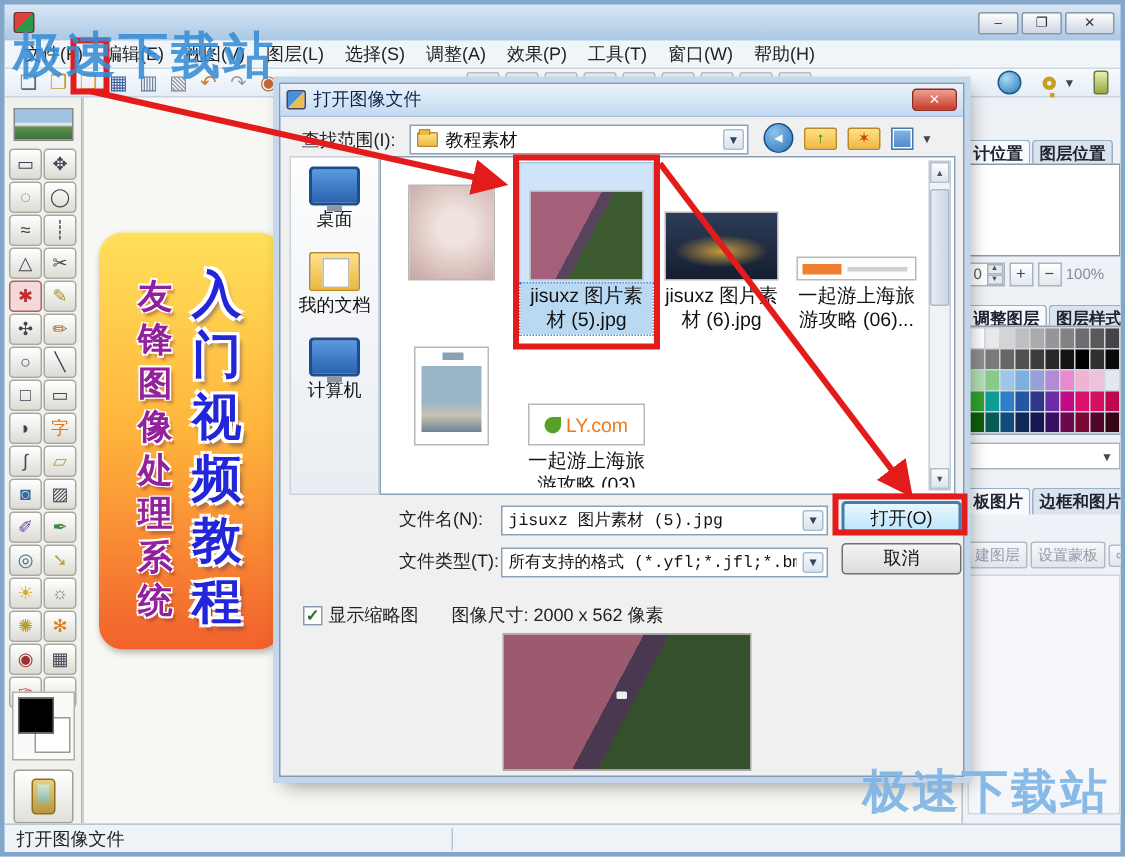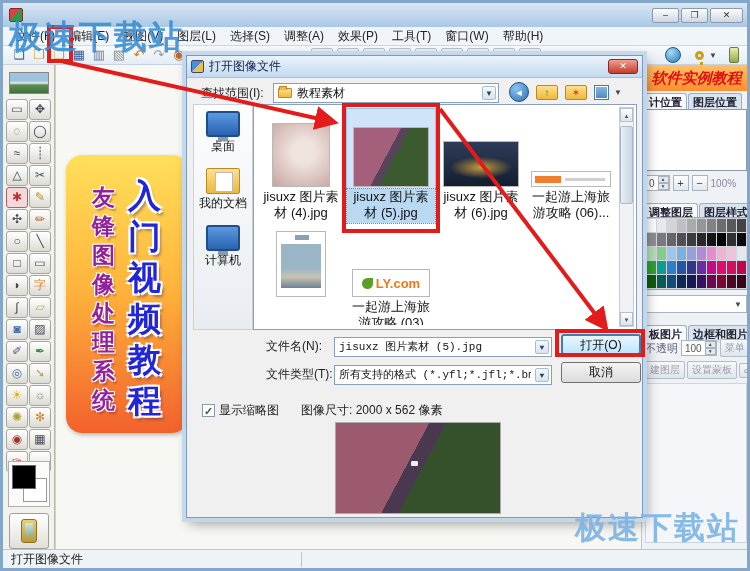--- a/index.html
+++ b/index.html
@@ -170,21 +170,21 @@
   .thumb.night { width:76px; height:46px;
     background:radial-gradient(ellipse 60% 35% at 50% 58%,#c89a3a,rgba(40,50,70,0) 70%),linear-gradient(#2e3c58,#141e30); }
   .thumb.guide { width:80px; height:16px; background:#fdfdfd; position:relative; }
   .thumb.guide::before { content:""; position:absolute; left:3px; top:4px; width:26px; height:7px; background:#f08030; }
   .thumb.guide::after { content:""; position:absolute; left:33px; top:6px; width:40px; height:3px; background:#cfcfcf; }
   .thumb.shanghai { width:50px; height:66px; background:#fff; position:relative; }
   .thumb.shanghai::before { content:""; position:absolute; left:4px; top:12px; width:40px; height:44px;
     background:linear-gradient(#9ab6c6 55%,#c8c2b2 75%,#6d8294); }
   .thumb.shanghai::after { content:""; position:absolute; left:18px; top:3px; width:14px; height:5px; background:#8aa0b4; }
   .thumb.lycom { width:78px; height:28px; background:#fff; display:flex; align-items:center; justify-content:center; }
-  .thumb-text { font-size:13px; font-weight:bold; color:#f07818; position:relative; padding-left:14px; }
+  .thumb-text { font-size:13px; font-weight:normal; color:#f07818; position:relative; padding-left:14px; }
   .thumb-text::before { content:""; position:absolute; left:0; top:2px; width:11px; height:11px; border-radius:50% 0 50% 50%; background:#58a028; }
 
   .sb { position:absolute; right:2px; top:2px; width:15px; height:220px; background:#f0f2f5; border:1px solid #c4ccd6; }
   .sb-arrow { width:13px; height:14px; font-size:6px; line-height:14px; text-align:center; color:#456;
     background:linear-gradient(#fdfdfd,#dde4ea); border:1px solid #b4c0cc; }
   .sb-arrow.down { position:absolute; bottom:0; }
   .sb-thumb { position:absolute; top:18px; left:0; width:13px; height:78px;
     background:linear-gradient(90deg,#e8eef4,#c8d6e2); border:1px solid #a8bac8; border-radius:2px; }
 
   .fn-row { position:absolute; left:0; display:flex; align-items:center; }
@@ -328,21 +328,20 @@
         <span class="vchar-r">门</span>
         <span class="vchar-r">视</span>
         <span class="vchar-r">频</span>
         <span class="vchar-r">教</span>
         <span class="vchar-r">程</span>
       </div>
   </div>
 </div>
 
 <div class="rpanel">
-  <div class="rp-banner">软件实例教程</div>
   <div class="ptabs" id="tabs-position" style="top:28px;">
       <span class="ptab on">计位置</span>
       <span class="ptab">图层位置</span>
     </div>
   <div class="navigator"></div>
   <div class="zoomrow">
     <span class="spinbox">
       <span class="val">0</span>
       <span class="spin">
           <span>▲</span>
@@ -409,31 +408,20 @@
       <div class="swatch" style="background: rgb(78, 7, 38);"></div>
       <div class="swatch" style="background: rgb(54, 5, 22);"></div>
     </div>
   <div class="rp-combo">
     <span>▼</span>
   </div>
   <div class="ptabs" id="tabs-template" style="top:260px;">
       <span class="ptab on">板图片</span>
       <span class="ptab">边框和图片</span>
     </div>
-  <div class="oprow">
-    <span>不透明</span>
-    <span class="spinbox">
-      <span class="val">100</span>
-      <span class="spin">
-          <span>▲</span>
-          <span>▼</span>
-        </span>
-    </span>
-    <span class="menu-btn">菜单</span>
-  </div>
   <div class="layerrow">
     <span class="layer-btn">建图层</span>
     <span class="layer-btn">设置蒙板</span>
     <span class="layer-btn">∞</span>
   </div>
   <div class="rp-rest"></div>
 </div>
 
 <div class="statusbar">
   <span>打开图像文件</span>
@@ -479,21 +467,20 @@
         <div class="side-label">计算机</div>
       </div>
     </div>
 
   <div class="filelist">
     <div class="frow frow1" id="frow1">
         <div class="file-item">
           <div class="thumb-wrap">
             <div class="thumb portrait"></div>
           </div>
-          <div class="file-label">jisuxz 图片素材 (4).jpg</div>
         </div>
         <div class="file-item sel">
           <div class="thumb-wrap">
             <div class="thumb forest"></div>
           </div>
           <div class="file-label">jisuxz 图片素材 (5).jpg</div>
         </div>
         <div class="file-item">
           <div class="thumb-wrap">
             <div class="thumb night"></div>

